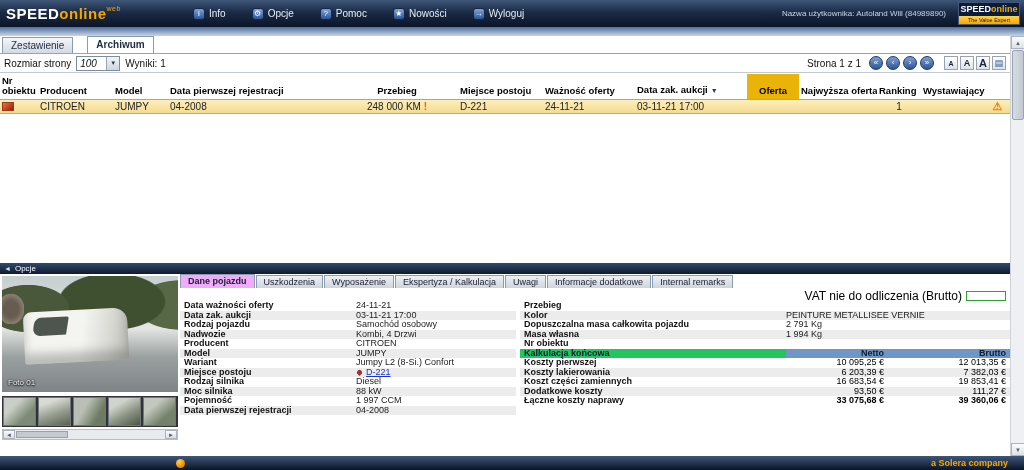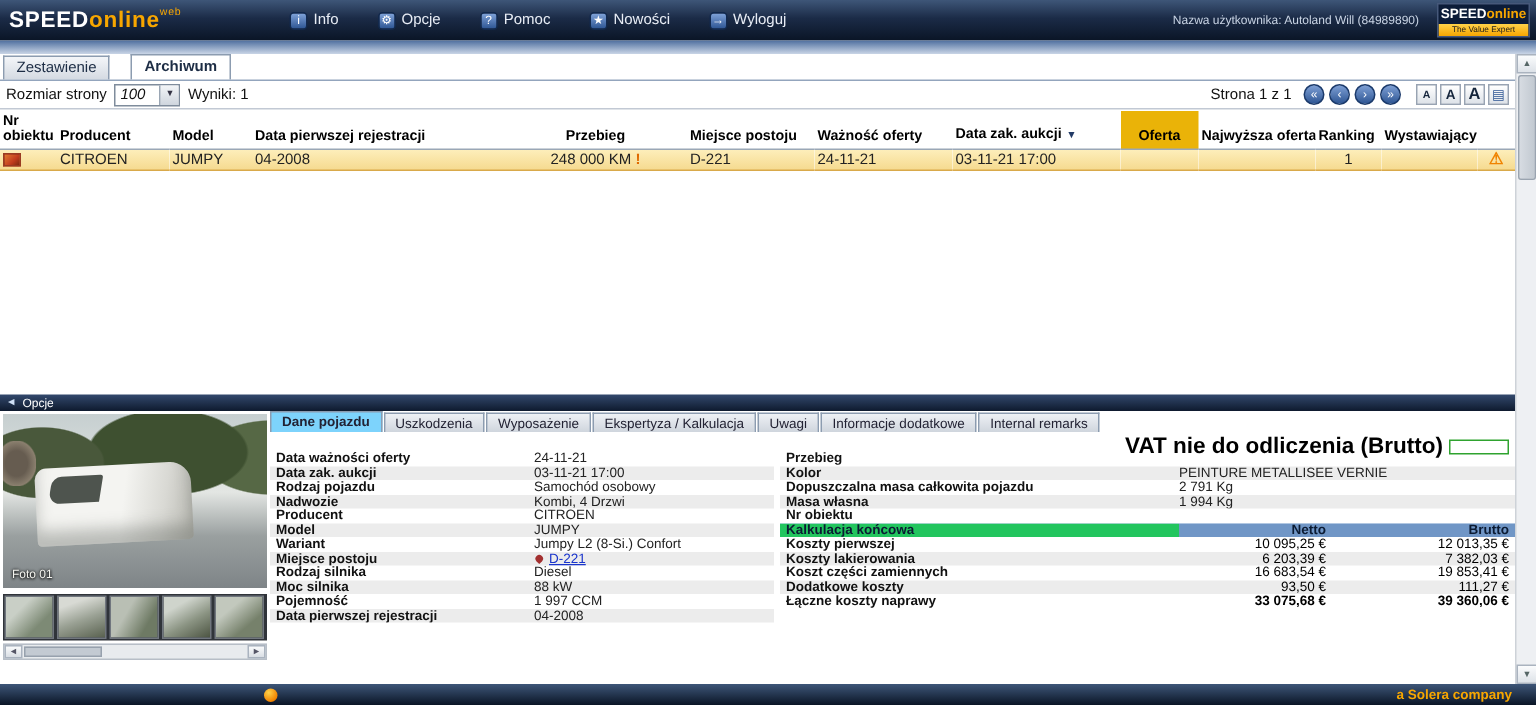--- a/index.html
+++ b/index.html
@@ -78,21 +78,21 @@
   
   .detail-bar { position:absolute; top:263px; left:0; width:1024px; height:11px;
                 background:linear-gradient(180deg,#33496d,#0e1a2e); color:#fff; font-size:8px;
                 display:flex; align-items:center; gap:4px; padding-left:4px; }
   .collapse-icon { font-size:7px; color:#cfe0f5; cursor:pointer; }
 
   .detail-tabs { position:absolute; top:274px; left:180px; height:14px; display:flex; gap:1px; align-items:flex-end; }
   .dtab { font-size:9px; padding:1px 7px; border:1px solid #8c9cb0; border-bottom:none;
           background:linear-gradient(180deg,#eef1f5,#cfd5dd); color:#223; height:13px; line-height:11px;
           cursor:pointer; white-space:nowrap; }
-  .dtab.active { background:#7dd3fc; font-weight:bold; height:14px; }
+  .dtab.active { background:#f0abfc; font-weight:bold; height:14px; }
 
   
   .photo-panel { position:absolute; top:276px; left:0; width:179px; height:170px; }
   .photo { position:absolute; top:0; left:2px; width:176px; height:116px; overflow:hidden; cursor:pointer;
            background:linear-gradient(180deg,#c6cfd0 0%,#e3e6e3 45%,#9aa0a0 70%,#7e8487 100%); }
   .trees { position:absolute; top:-6px; left:-10px; width:200px; height:70px; background:
     radial-gradient(ellipse 70px 40px at 18% 55%, #49583b 58%, rgba(0,0,0,0) 60%),
     radial-gradient(ellipse 90px 48px at 60% 45%, #3e5030 58%, rgba(0,0,0,0) 60%),
     radial-gradient(ellipse 80px 42px at 95% 50%, #566845 58%, rgba(0,0,0,0) 60%); }
   .van { position:absolute; left:22px; top:34px; width:104px; height:52px;
@@ -117,21 +117,21 @@
                   border:1px solid #b7bec7; display:flex; align-items:center; }
   .strip-arrow { width:12px; height:9px; font-size:6px; color:#556; display:flex; align-items:center;
                  justify-content:center; background:linear-gradient(180deg,#fafbfc,#d9dee4);
                  border:1px solid #aab3bf; cursor:pointer; }
   .strip-thumb { width:52px; height:7px; background:#c3cad2; border:1px solid #97a1ad; margin-left:1px; cursor:pointer; }
   .strip-space { flex:1; }
 
   
   .detail-content { position:absolute; top:288px; left:180px; width:830px; height:132px; background:#fff; font-size:9px; }
   .vat-row { position:absolute; top:1px; right:4px; display:flex; align-items:center; gap:4px; }
-  .vat-label { font-size:15px; color:#000;font-weight:bold; }
+  .vat-label { font-size:12px; color:#000; }
   .vat-input { width:40px; height:10px; border:1px solid #2fa32f; background:#fff; }
   .dgrid { position:absolute; top:13px; left:0; width:830px; }
   .half { position:absolute; top:0; }
   .half.lhalf { left:0; width:336px; }
   .half.rhalf { left:340px; width:490px; }
   .drow { display:flex; height:9.5px; line-height:9.5px; align-items:center; overflow:hidden; }
   .half .drow:nth-child(even) { background:#ececec; }
   .dlabel { font-weight:bold; color:#111; padding-left:4px; white-space:nowrap; overflow:hidden; }
   .lhalf .dlabel { width:176px; }
   .rhalf .dlabel { width:266px; }

